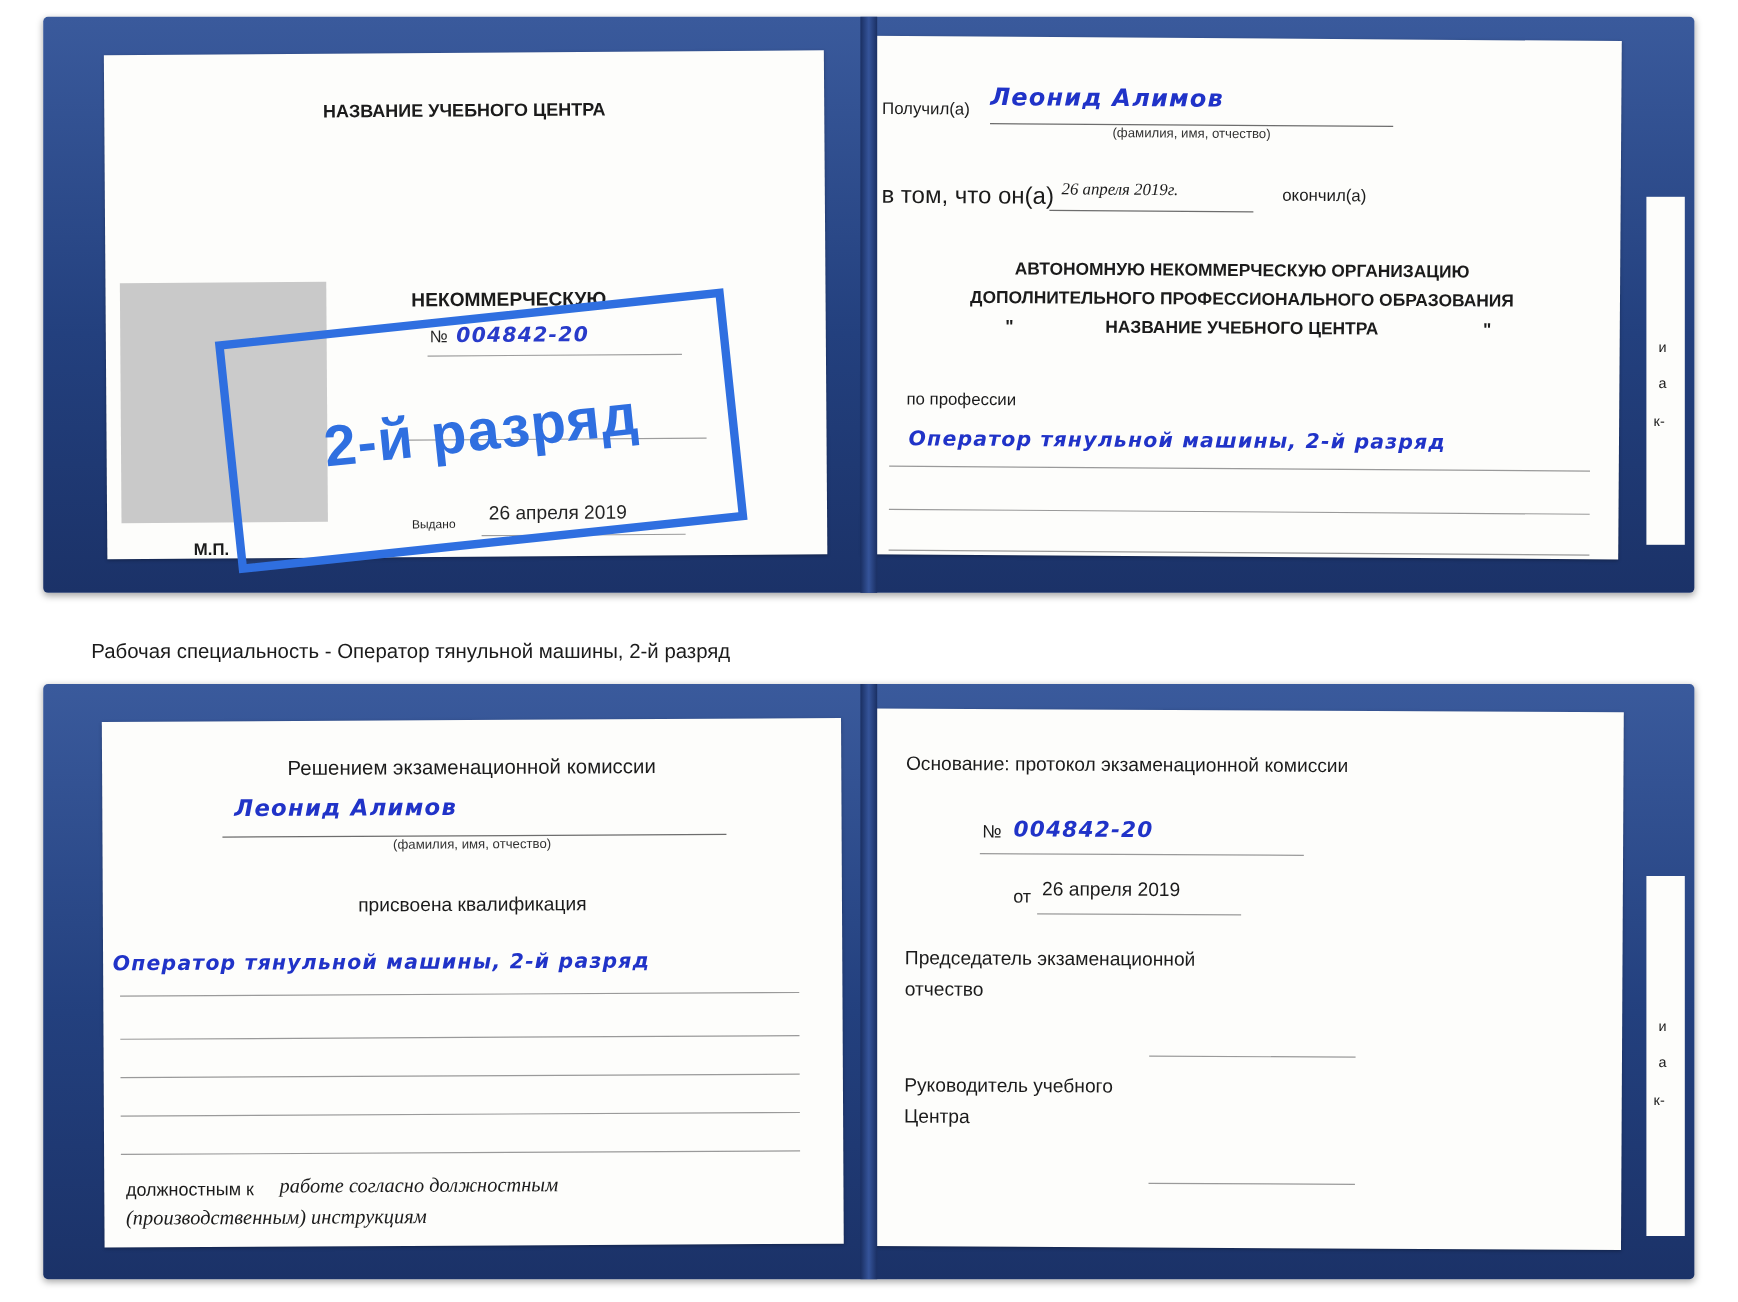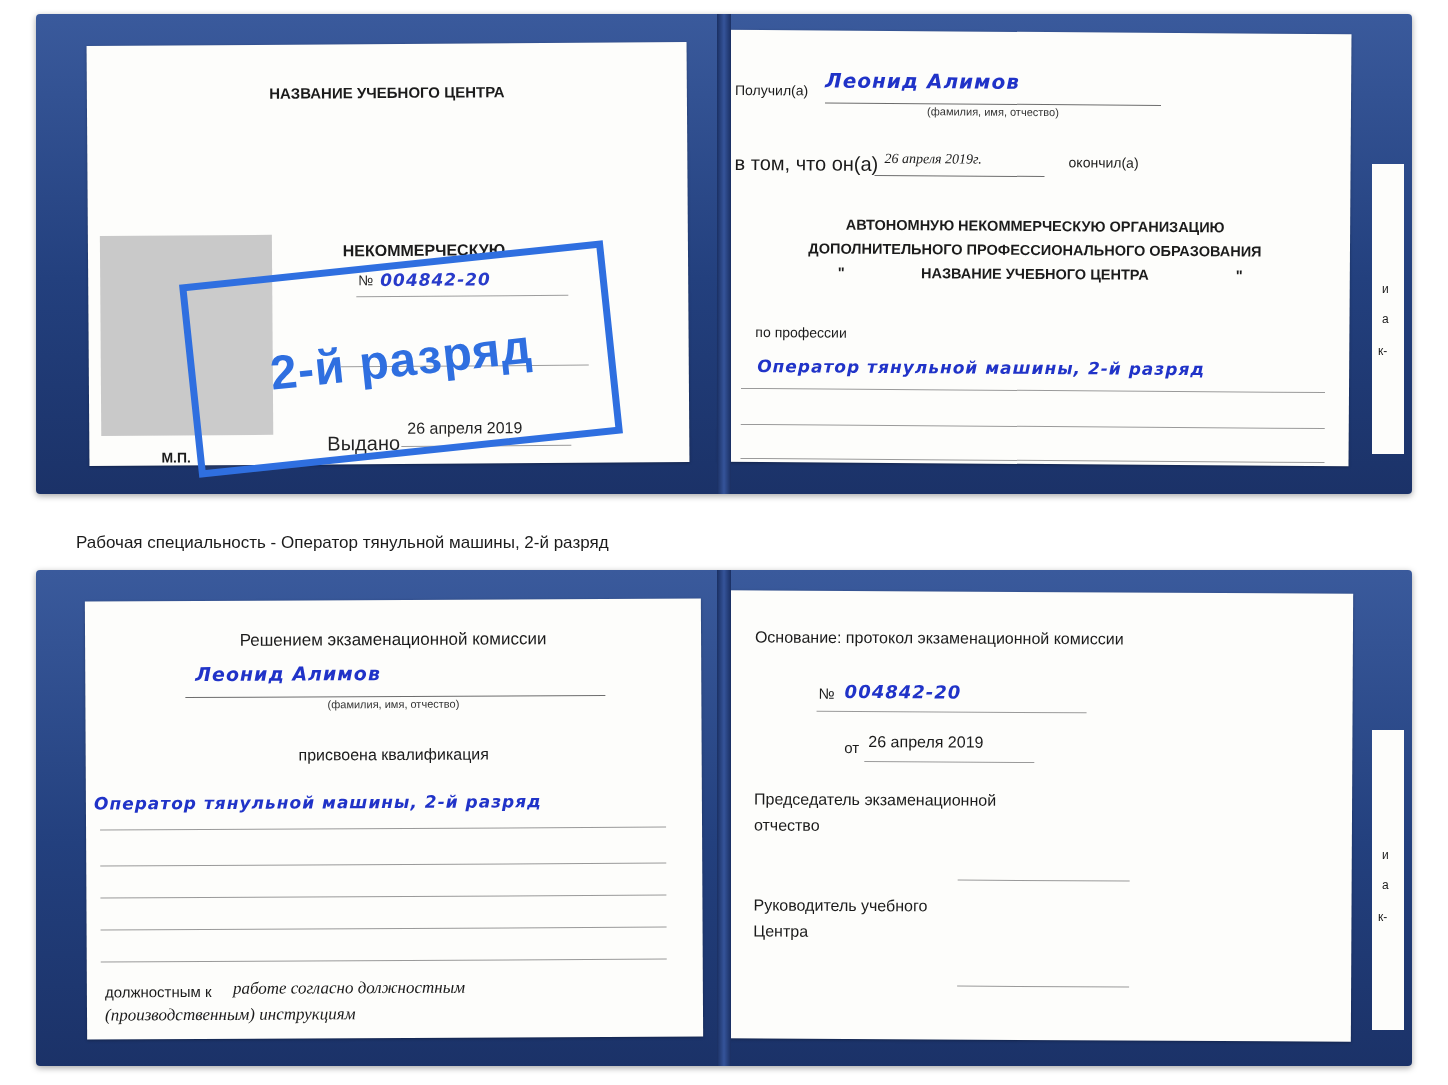--- a/index.html
+++ b/index.html
@@ -117,21 +117,21 @@
     <div class="photo-box" style="left:12px; top:190px; width:172px; height:200px;"></div>
 
     <div class="t center bold" style="left:56%; top:198px; font-size:16px;">НЕКОММЕРЧЕСКУЮ</div>
 
     <div class="t" style="left:270px; top:228px; font-size:14px;">№</div>
     <div class="t hand" style="left:292px; top:226px; font-size:17px;">004842-20</div>
     <div class="line" style="left:268px; top:252px; width:212px;"></div>
 
     <div class="line" style="left:252px; top:322px; width:248px;"></div>
 
-    <div class="t" style="left:238px; top:388px; font-size:20px;">Выдано</div>
+    <div class="t" style="left:254px; top:388px; font-size:10px;">Выдано</div>
     <div class="t" style="left:318px; top:376px; font-size:16px;">26 апреля 2019</div>
     <div class="line" style="left:312px; top:402px; width:170px;"></div>
 
     <div class="t bold" style="left:72px; top:404px; font-size:14px;">М.П.</div>
   </div>
 
   <div class="page" style="left:684px; top:18px; width:630px; height:432px; transform: rotate(0.4deg);">
     <div class="t" style="left:14px; top:52px; font-size:14px;">Получил(а)</div>
     <div class="t hand" style="left:104px; top:38px; font-size:20px;">Леонид Алимов</div>
     <div class="line dark" style="left:104px; top:72px; width:336px;"></div>

